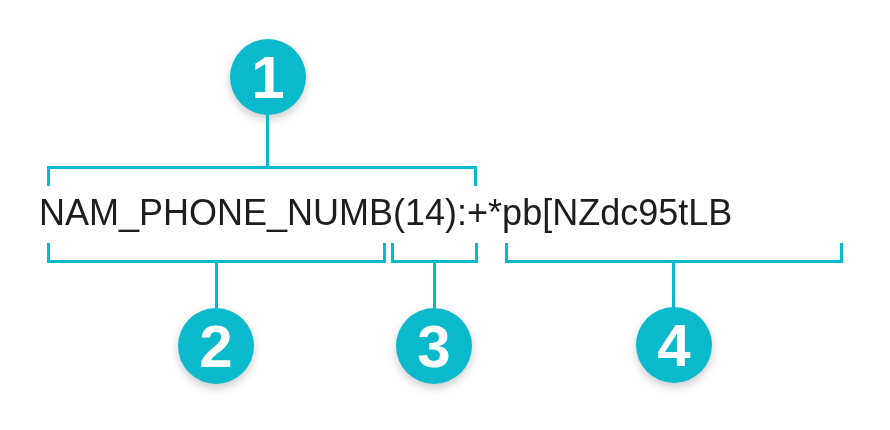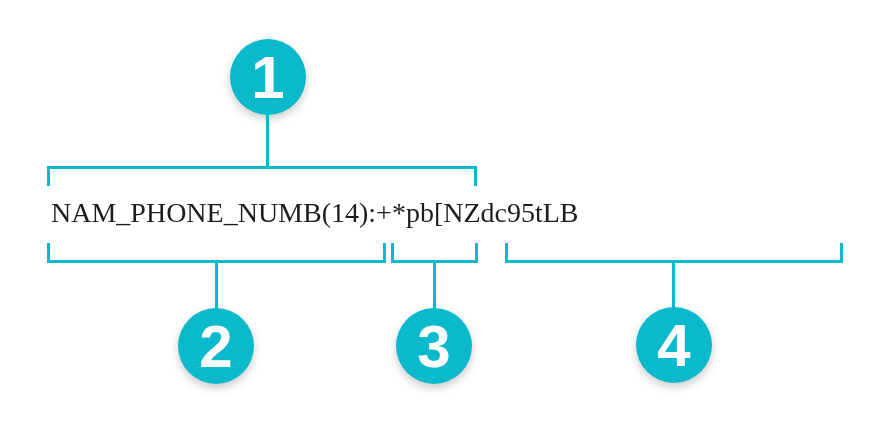--- a/index.html
+++ b/index.html
@@ -14,23 +14,23 @@
     background:var(--background);
     overflow:hidden;
     font-family:"Liberation Sans",sans-serif;
   }
   .canvas{
     position:relative;width:890px;height:430px;
     background:var(--background);
   }
   
   .record{
-    position:absolute;left:51px;top:193px;
-    font-family:Liberation Serif, serif;
-    font-size:28px;line-height:40px;
+    position:absolute;left:39px;top:193px;
+    font-family:Liberation Sans, sans-serif;
+    font-size:36px;line-height:40px;
     color:var(--text);
     white-space:pre;
     letter-spacing:0;
   }
   
   .badge{
     position:absolute;width:76px;height:76px;border-radius:50%;
     background:var(--accent);color:var(--badge-text);
     display:flex;align-items:center;justify-content:center;
     font-family:"Liberation Sans",sans-serif;

